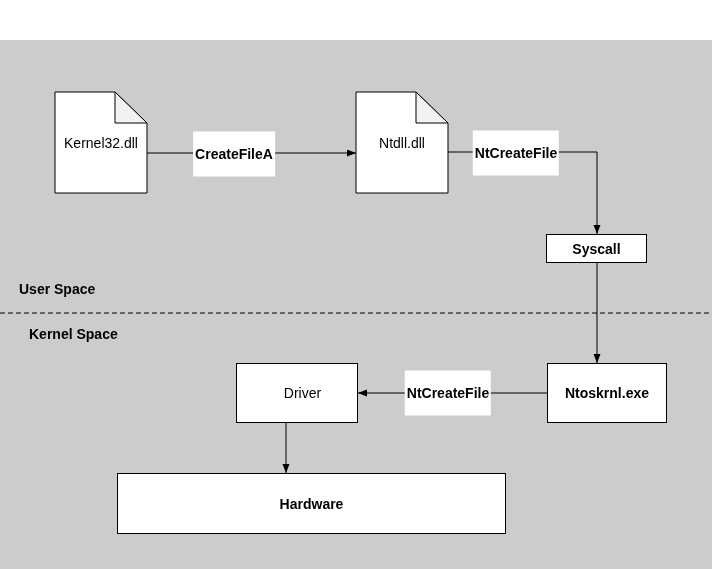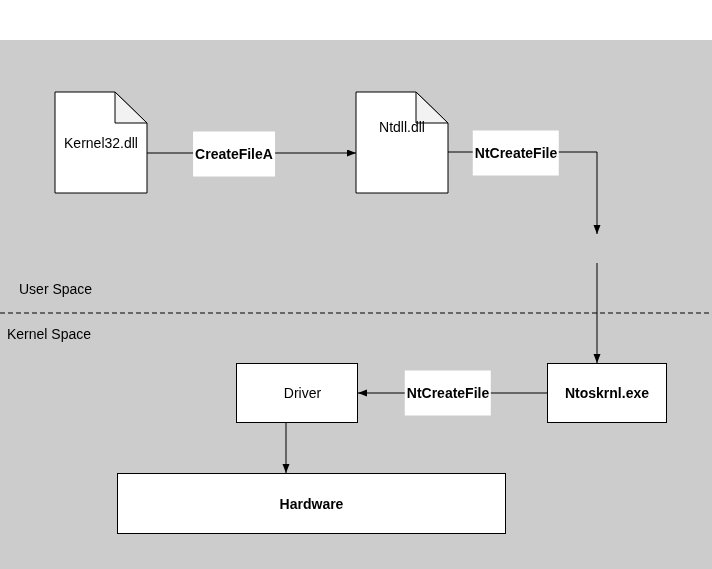--- a/index.html
+++ b/index.html
@@ -41,21 +41,21 @@
     padding: 14px 2px;
     font-size: 14px;
     font-weight: bold;
     line-height: 17px;
     white-space: nowrap;
   }
   .space-label {
     position: absolute;
     transform: translateY(-50%);
     font-size: 14px;
-    font-weight: normal;
+    font-weight: bold;
     white-space: nowrap;
   }
 </style>
 </head>
 <body>
 
 <div class="canvas">
 
   <svg class="layer" width="712" height="569" viewBox="0 0 712 569">
     <defs>
@@ -81,26 +81,27 @@
     <path d="M448,112 L597,112 L597,194" fill="none" stroke="#000000" stroke-width="1" marker-end="url(#arrow)"></path>
 
     <path d="M597,223 L597,323" fill="none" stroke="#000000" stroke-width="1" marker-end="url(#arrow)"></path>
 
     <path d="M547,353 L358,353" fill="none" stroke="#000000" stroke-width="1" marker-end="url(#arrow)"></path>
 
     <path d="M286,382 L286,433" fill="none" stroke="#000000" stroke-width="1" marker-end="url(#arrow)"></path>
   </svg>
 
   <div class="doc-label" style="left:55px; top:52px; width:92px; height:101px;">Kernel32.dll</div>
-  <div class="doc-label" style="left:356px; top:36px; width:92px; height:101px;">Ntdll.dll</div>
+  <div class="doc-label" style="left:356px; top:52px; width:92px; height:101px;">Ntdll.dll</div>
 
+  <div class="node bold" style="left:546px; top:194px; width:101px; height:29px;">Syscall</div>
   <div class="node" style="left:236px; top:323px; width:122px; height:60px;padding-left:11px;">Driver</div>
   <div class="node bold" style="left:117px; top:433px; width:389px; height:61px;">Hardware</div>
   <div class="node bold" style="left:547px; top:323px; width:120px; height:60px;">Ntoskrnl.exe</div>
 
   <div class="edge-label" style="left:234px; top:114px;">CreateFileA</div>
   <div class="edge-label" style="left:516px; top:113px;">NtCreateFile</div>
   <div class="edge-label" style="left:448px; top:353px;">NtCreateFile</div>
 
   <div class="space-label" style="left:19px; top:249px;">User Space</div>
-  <div class="space-label" style="left:7px; top:294px;">Kernel Space</div>
+  <div class="space-label" style="left:29px; top:294px;">Kernel Space</div>
 
 </div>
 
 </body></html>

